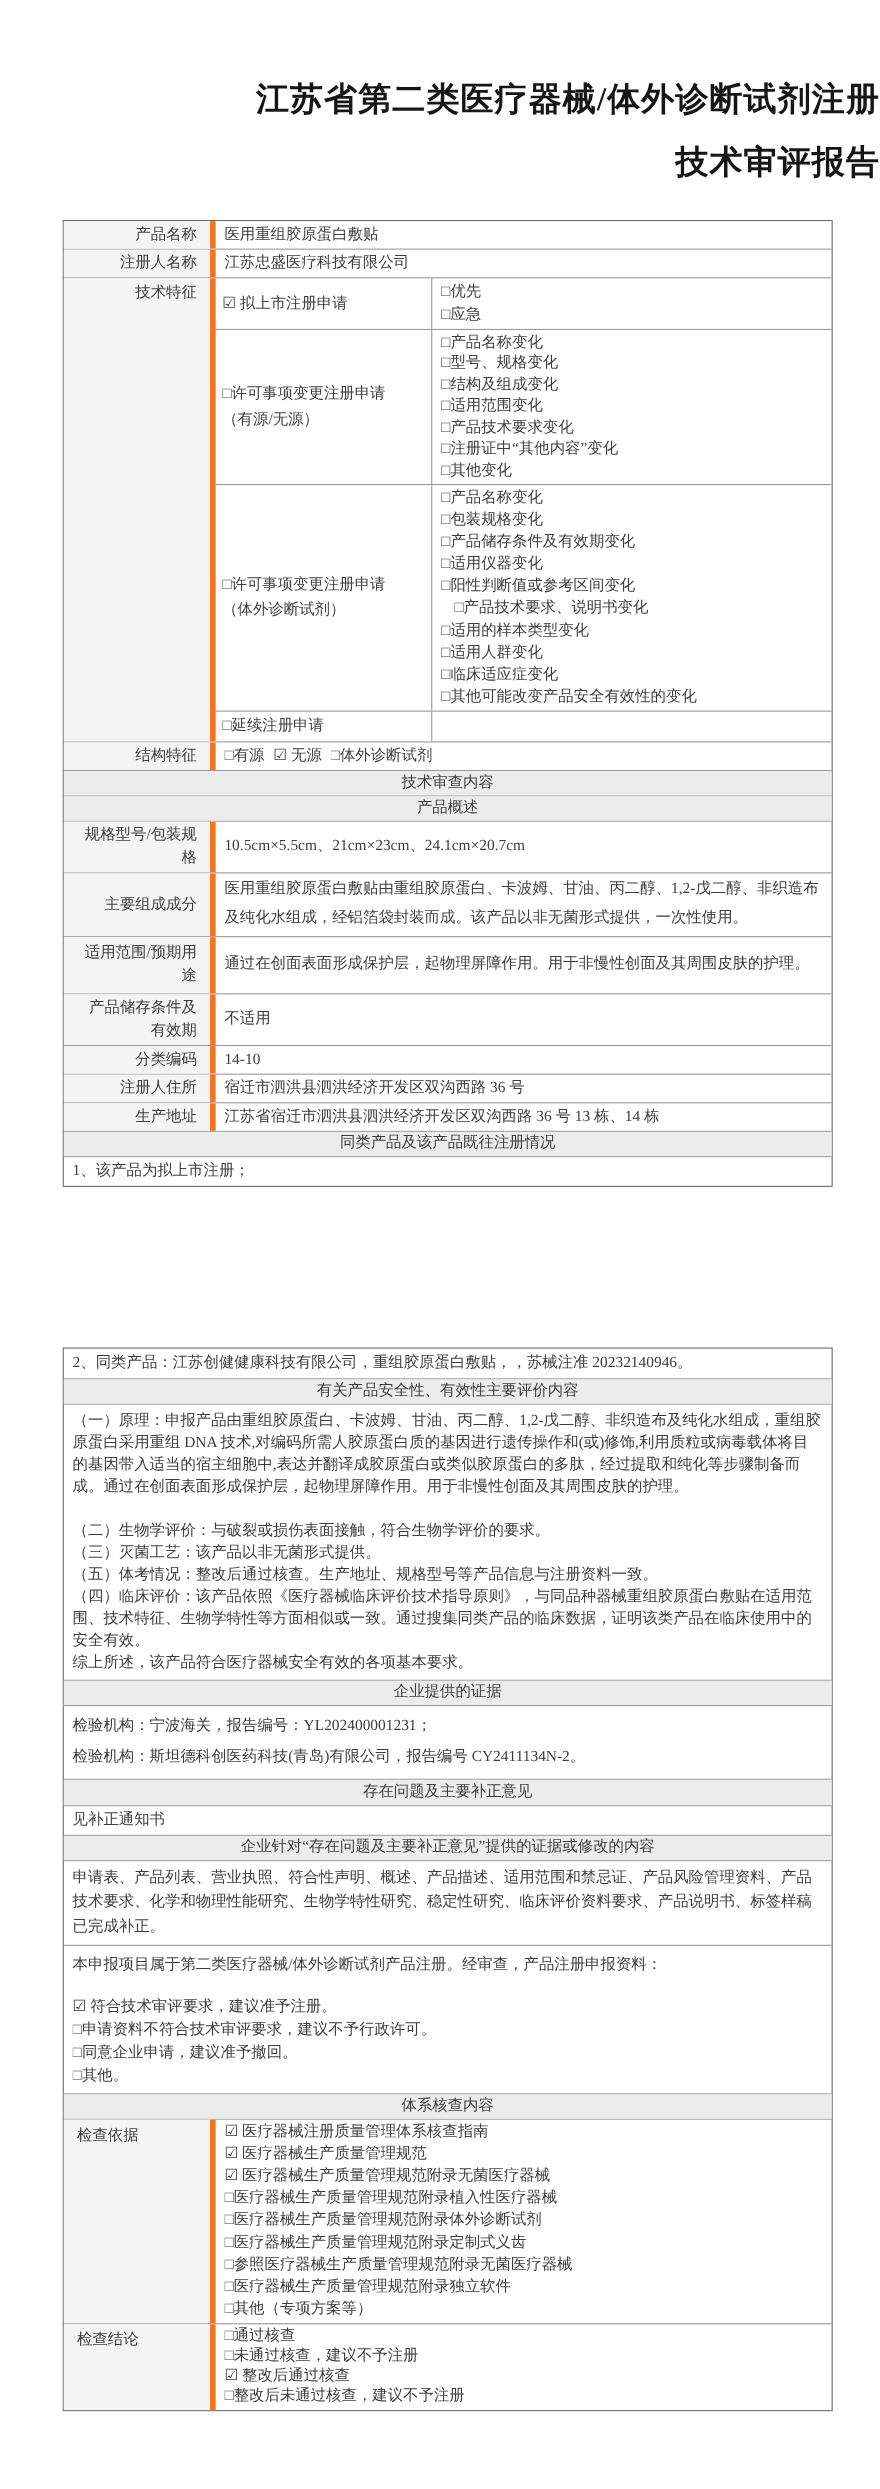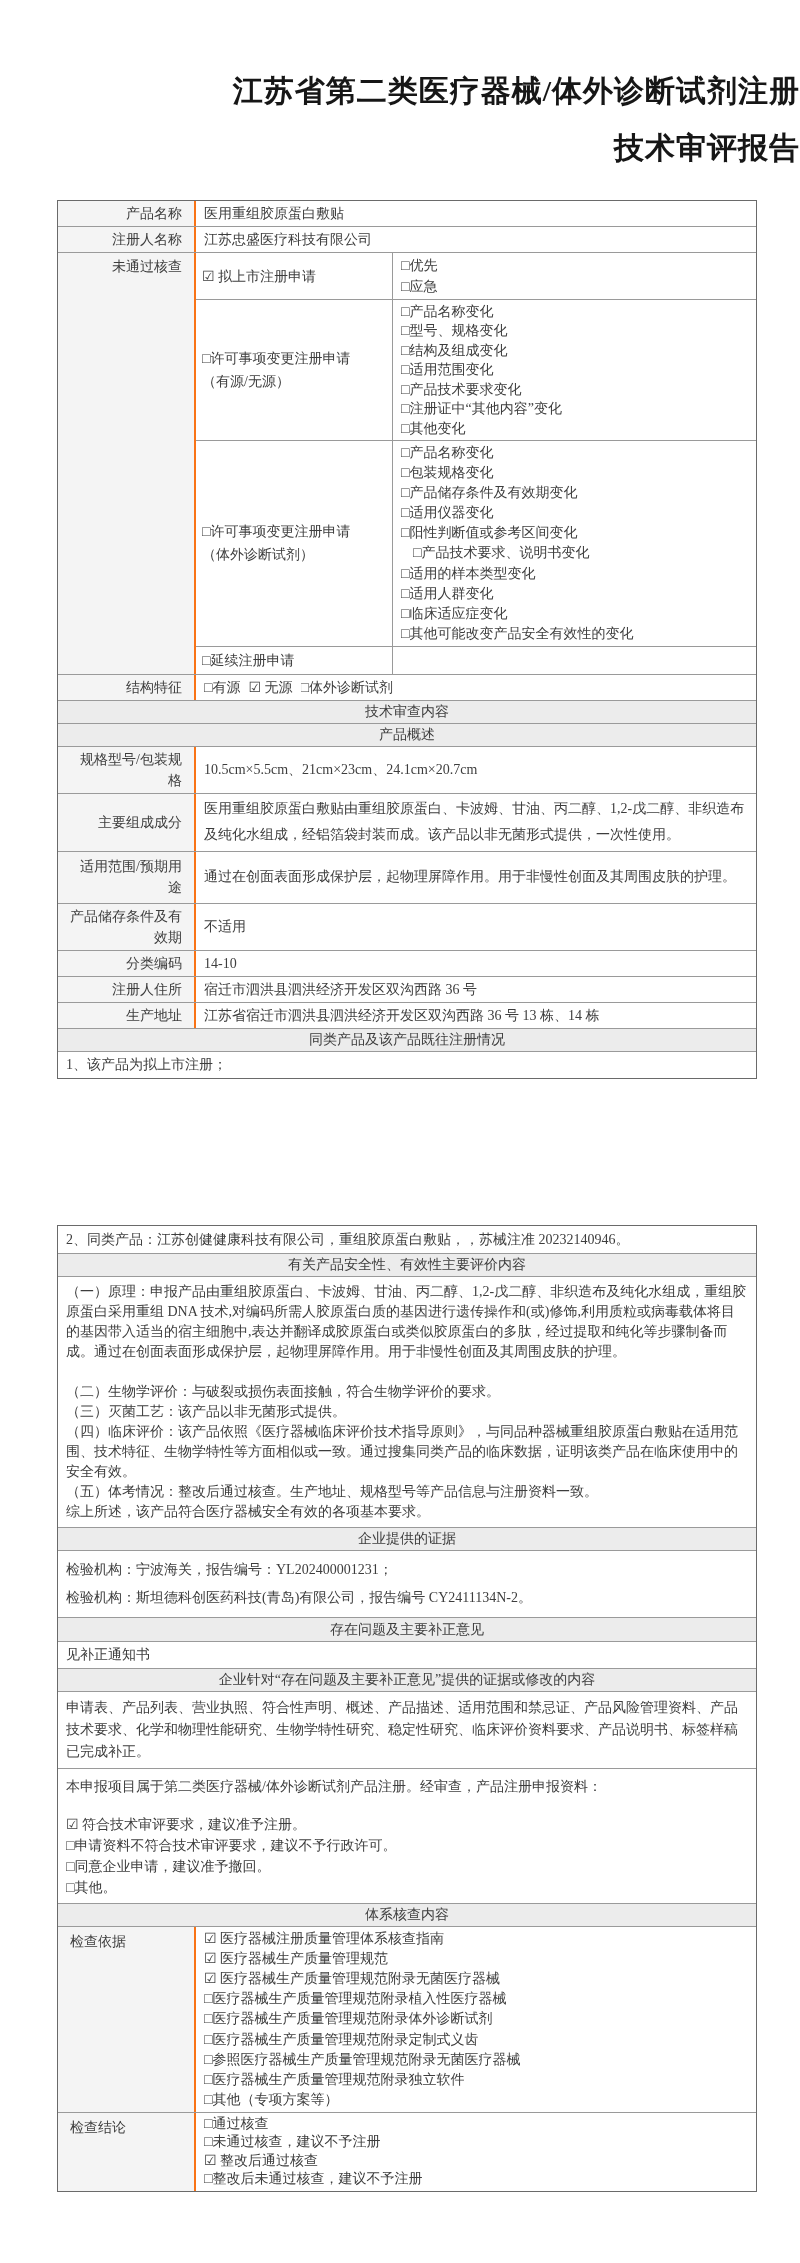--- a/index.html
+++ b/index.html
@@ -4,21 +4,21 @@
 <style>
   html,body{margin:0;padding:0;background:#ffffff;}
   .page{position:relative;width:800px;height:2263px;background:#ffffff;overflow:hidden;
         font-family:"Liberation Serif","DejaVu Serif",serif;color:#3d3d3d;}
   .title{position:absolute;top:62px;left:0;width:800px;text-align:right;
          font-size:30px;font-weight:bold;color:#161616;line-height:57px;letter-spacing:1px;}
   .tbl{position:absolute;left:57px;width:700px;border:1px solid #6a6a6a;box-sizing:border-box;background:#fff;}
   .tr{display:flex;border-top:1px solid #9a9a9a;box-sizing:border-box;align-items:stretch;}
   .tr:first-child{border-top:none;}
   .cell{box-sizing:border-box;font-size:14px;}
-  .lbl{width:138px;flex:0 0 138px;background:#f4f4f4;border-right:2px solid #f97316;
+  .lbl{width:138px;flex:0 0 138px;background:#f4f4f4;border-right:5px solid #f97316;
        display:flex;align-items:center;justify-content:flex-end;text-align:right;
        padding:2px 12px;line-height:21px;color:#3d3d3d;}
   .lbl.top{align-items:flex-start;justify-content:flex-start;text-align:center;padding-top:4px;font-family:Liberation Serif, serif;}
   .val{flex:1 1 auto;padding:1px 8px;display:flex;align-items:center;line-height:21px;min-width:0;}
   .hdr{flex:1 1 auto;background:#ececec;text-align:center;display:flex;align-items:center;
        justify-content:center;line-height:20px;padding:1px 4px;}
   .fullc{flex:1 1 auto;padding:2px 8px;display:flex;align-items:center;line-height:22px;}
   .blockc{flex:1 1 auto;padding:5px 8px;display:block;}
   .blockc .pline{white-space:normal;}
   .subwrap{flex:1 1 auto;display:flex;flex-direction:column;min-width:0;}
@@ -43,21 +43,21 @@
   <div class="tbl" id="tbl1" style="top: 200px;">
       <div class="tr" style="min-height: 22px;">
         <div class="cell lbl">产品名称</div>
         <div class="cell val">医用重组胶原蛋白敷贴</div>
       </div>
       <div class="tr" style="min-height: 21px;">
         <div class="cell lbl">注册人名称</div>
         <div class="cell val">江苏忠盛医疗科技有限公司</div>
       </div>
       <div class="tr">
-        <div class="cell lbl" style="align-items: flex-start; padding-top: 3px;">未通过核查</div>
+        <div class="cell lbl" style="align-items: flex-start; padding-top: 3px;">技术特征</div>
         <div class="subwrap">
           <div class="sub" style="min-height: 46px;">
             <div class="cell subleft">
               <div class="ckitem "><span class="ckglyph">☑ </span><span>拟上市注册申请</span></div>
             </div>
             <div class="cell subright">
               <div class="ckitem " style="line-height: 21px;"><span class="ckglyph">□</span><span>优先</span></div>
               <div class="ckitem " style="line-height: 21px;"><span class="ckglyph">□</span><span>应急</span></div>
             </div>
           </div>
@@ -157,22 +157,22 @@
       </div>
       <div class="tr" style="min-height: 22px;">
         <div class="cell hdr">有关产品安全性、有效性主要评价内容</div>
       </div>
       <div class="tr" style="min-height: 240px;">
         <div class="cell blockc">
           <div class="pline" style="line-height: 20px;">（一）原理：申报产品由重组胶原蛋白、卡波姆、甘油、丙二醇、1,2-戊二醇、非织造布及纯化水组成，重组胶原蛋白采用重组 DNA 技术,对编码所需人胶原蛋白质的基因进行遗传操作和(或)修饰,利用质粒或病毒载体将目的基因带入适当的宿主细胞中,表达并翻译成胶原蛋白或类似胶原蛋白的多肽，经过提取和纯化等步骤制备而成。通过在创面表面形成保护层，起物理屏障作用。用于非慢性创面及其周围皮肤的护理。</div>
           <div class="pline" style="line-height: 20px;">&nbsp;</div>
           <div class="pline" style="line-height: 20px;">（二）生物学评价：与破裂或损伤表面接触，符合生物学评价的要求。</div>
           <div class="pline" style="line-height: 20px;">（三）灭菌工艺：该产品以非无菌形式提供。</div>
+          <div class="pline" style="line-height: 20px;">（五）体考情况：整改后通过核查。生产地址、规格型号等产品信息与注册资料一致。</div>
           <div class="pline" style="line-height: 20px;">（四）临床评价：该产品依照《医疗器械临床评价技术指导原则》，与同品种器械重组胶原蛋白敷贴在适用范围、技术特征、生物学特性等方面相似或一致。通过搜集同类产品的临床数据，证明该类产品在临床使用中的安全有效。</div>
-          <div class="pline" style="line-height: 20px;">（五）体考情况：整改后通过核查。生产地址、规格型号等产品信息与注册资料一致。</div>
           <div class="pline" style="line-height: 20px;">综上所述，该产品符合医疗器械安全有效的各项基本要求。</div>
         </div>
       </div>
       <div class="tr" style="min-height: 22px;">
         <div class="cell hdr">企业提供的证据</div>
       </div>
       <div class="tr" style="min-height: 56px;">
         <div class="cell blockc">
           <div class="pline" style="line-height: 28px;">检验机构：宁波海关，报告编号：YL202400001231；</div>
           <div class="pline" style="line-height: 28px; font-family: Liberation Serif, serif;">检验机构：斯坦德科创医药科技(青岛)有限公司，报告编号 CY2411134N-2。</div>

